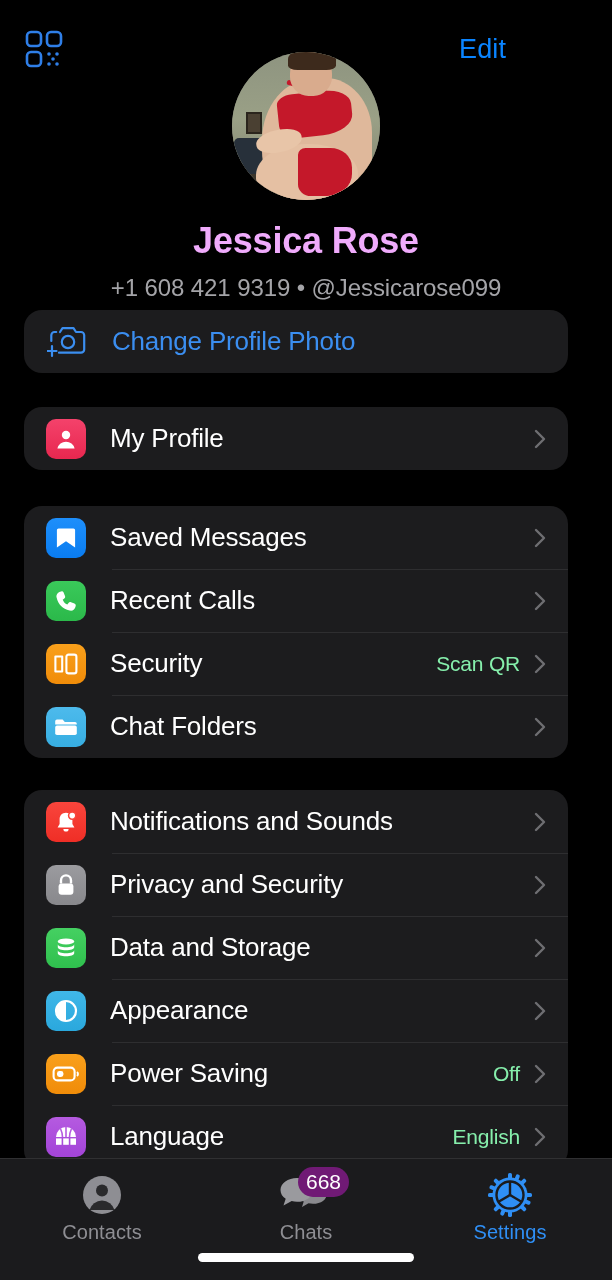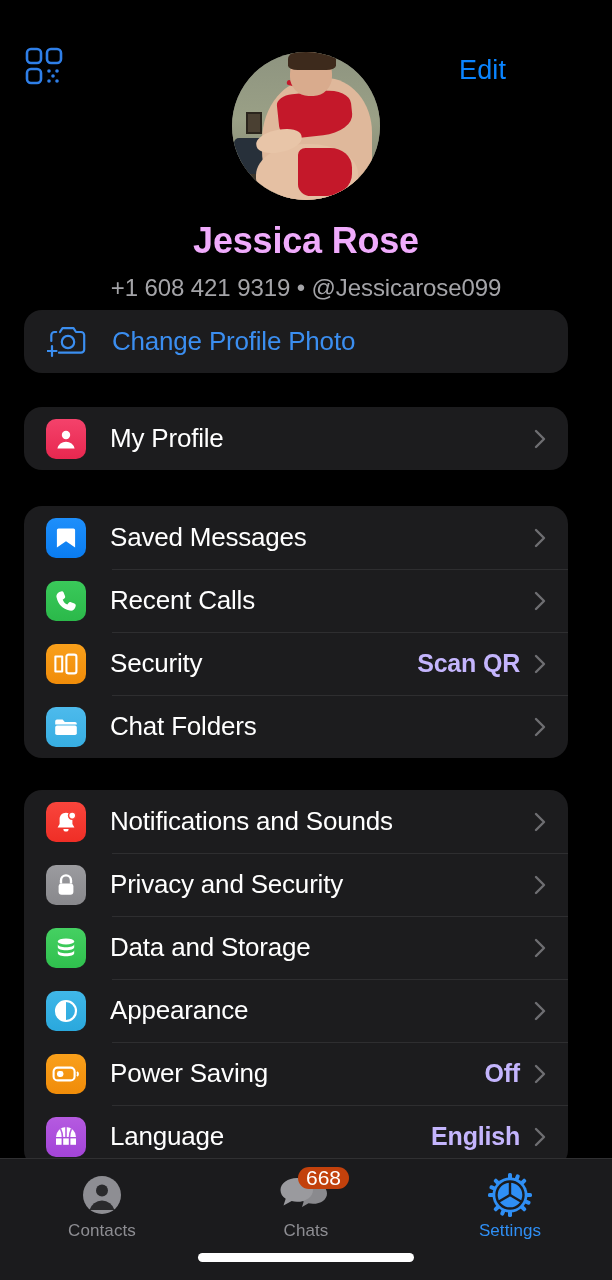--- a/index.html
+++ b/index.html
@@ -17,21 +17,21 @@
     position: relative;
   }
 
   
   .topbar {
     position: absolute;
     top: 0; left: 0;
     width: 530px;
     height: 90px;
     display: flex;
-    align-items: flex-end;
+    align-items: center;
     justify-content: space-between;
     padding: 4px 24px;
     z-index: 20;
   }
   .qr-icon {
     width: 40px; height: 40px;
     margin-top: 8px;
     display: block;
   }
   .edit-btn {
@@ -211,25 +211,24 @@
 
   .row-label {
     flex: 1;
     margin-left: 24px;
     font-size: 26px;
     color: #ffffff;
     letter-spacing: -0.2px;
     white-space: nowrap;
   }
   .row-value {
-    font-size: 25px;
-    color: #c4b5fd;
+    font-size: 21px;
+    color: #86efac;
     margin-right: 14px;
     letter-spacing: -0.2px;
-    font-weight: bold;
   }
   .chev {
     width: 12px; height: 20px;
     flex: 0 0 12px;
   }
   .chev svg { display: block; }
 
   
   .row-photo .row-label {
     color: #3b8ef0;
@@ -277,33 +276,33 @@
     position: relative;
   }
   .tab-ico {
     height: 44px;
     display: flex;
     align-items: center;
     justify-content: center;
     position: relative;
   }
   .tab-label {
-    font-size: 17px;
+    font-size: 20px;
     color: #8e8e93;
     margin-top: 4px;
     letter-spacing: 0.1px;
   }
   .tab.active .tab-label { color: #2f8ff5; }
   .badge {
     position: absolute;
     top: -6px; left: 18px;
     min-width: 50px;
-    height: 22px;
+    height: 30px;
     border-radius: 15px;
-    background: #c2410c;
+    background: #701a75;
     color: #ffffff;
     font-size: 21px;
     display: flex;
     align-items: center;
     justify-content: center;
     padding: 0 8px;
     z-index: 3;
     font-weight: normal;
   }
   .home-indicator {

